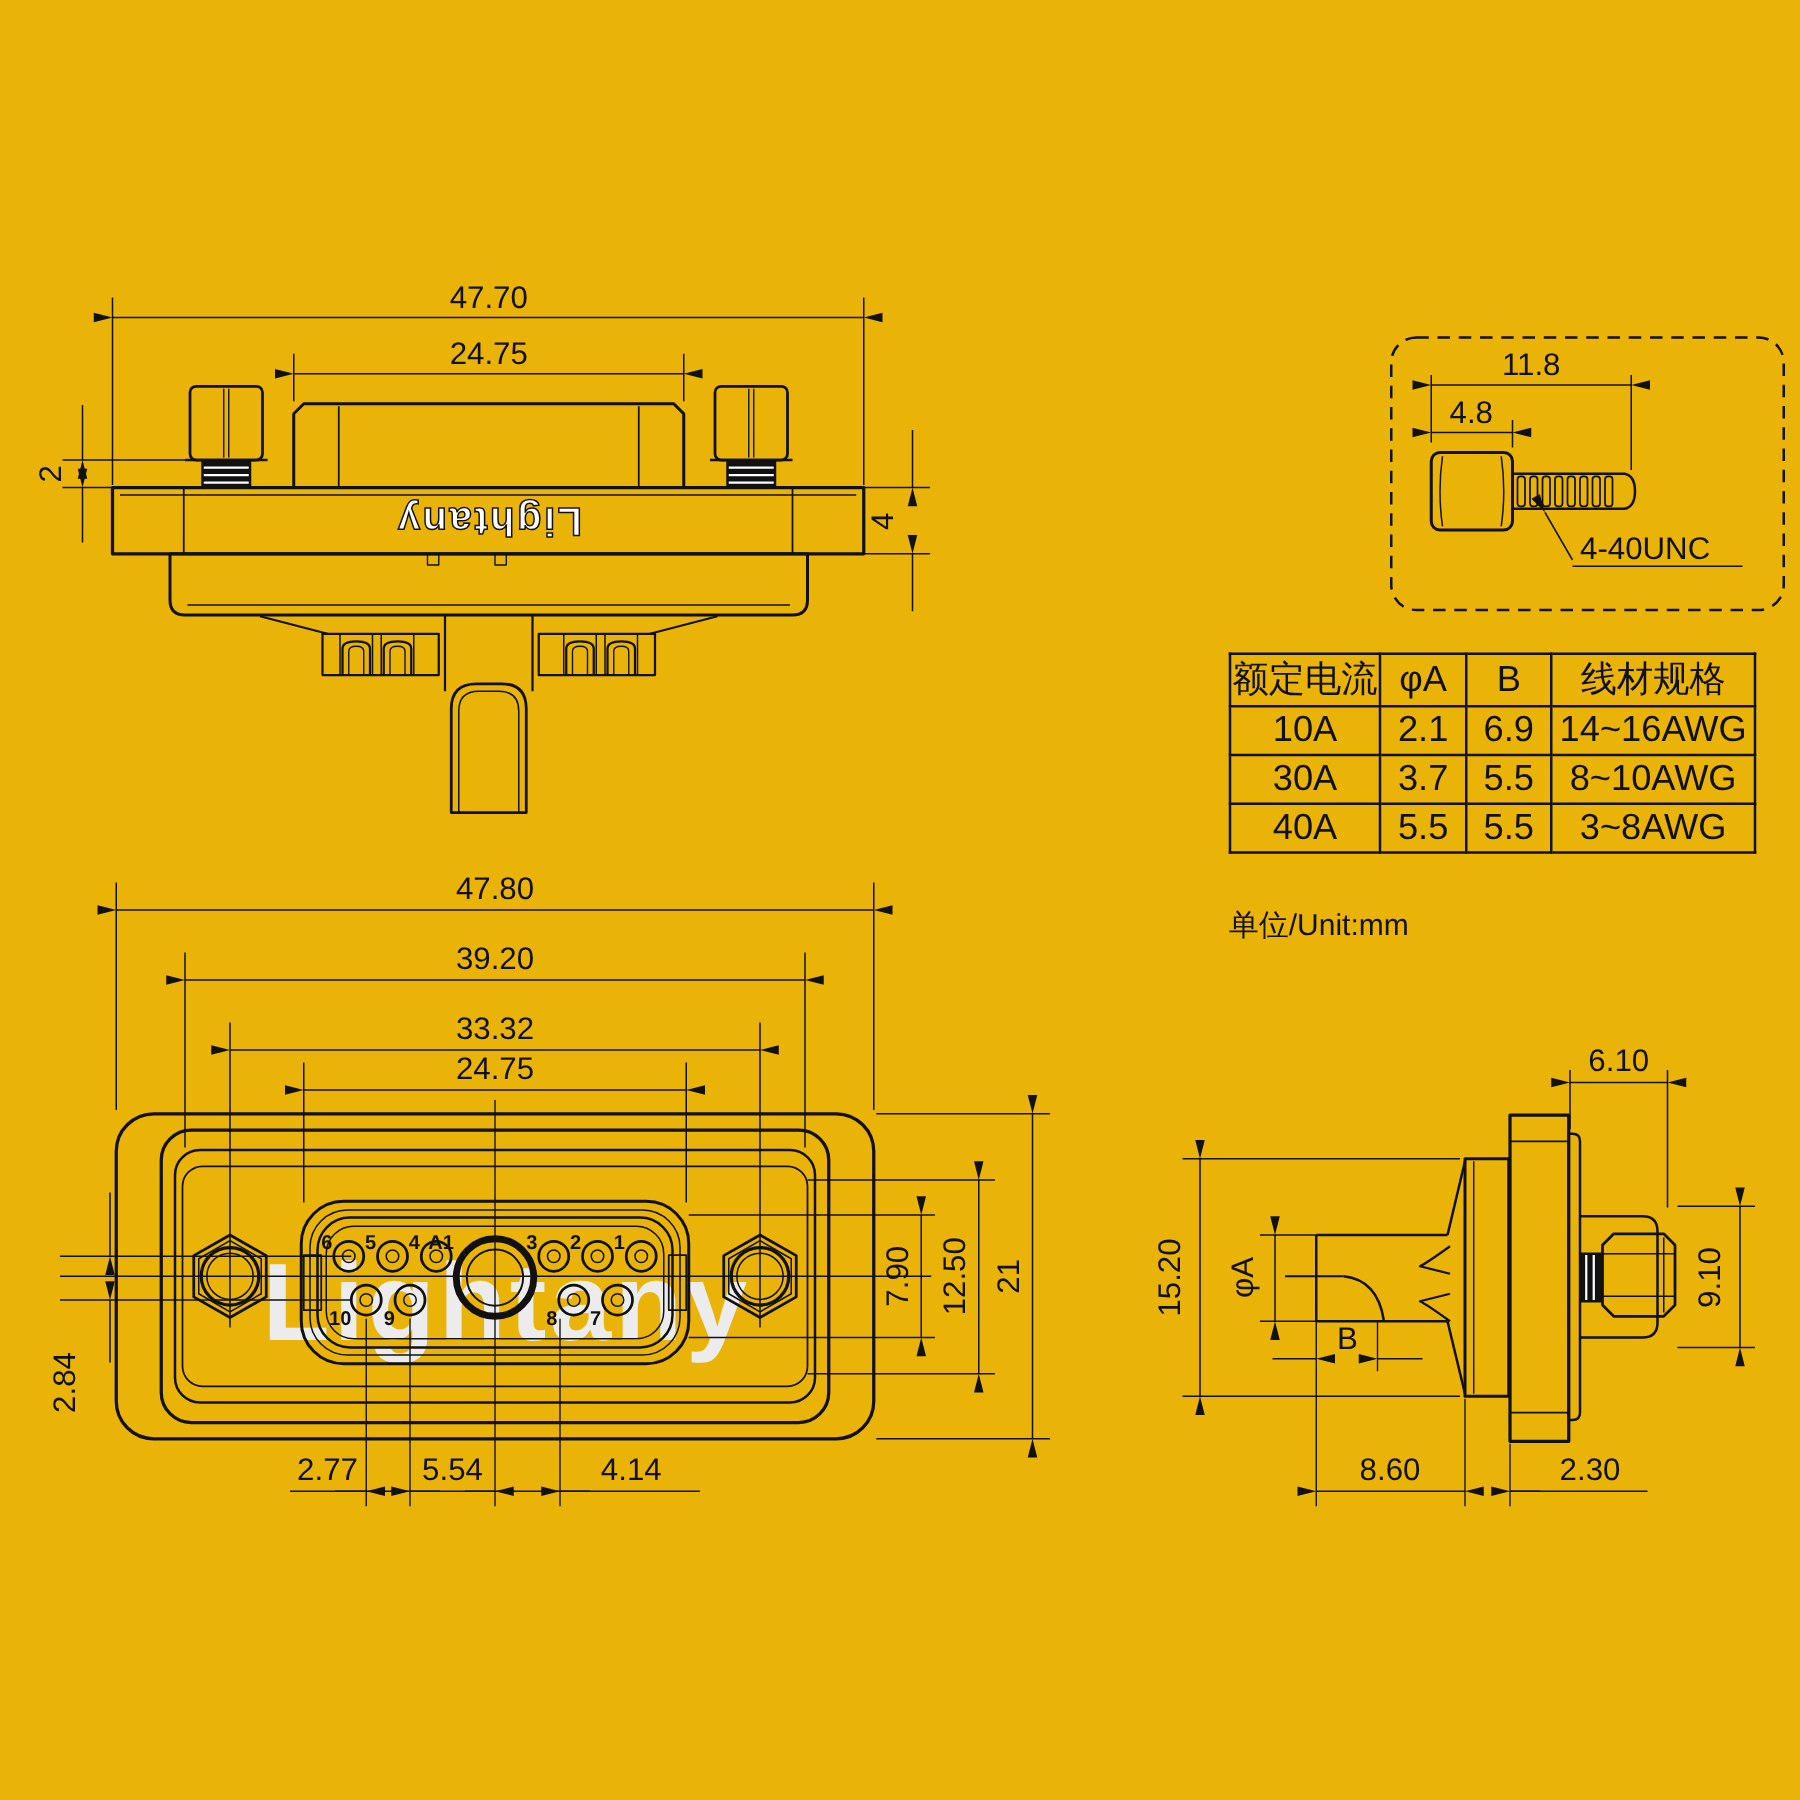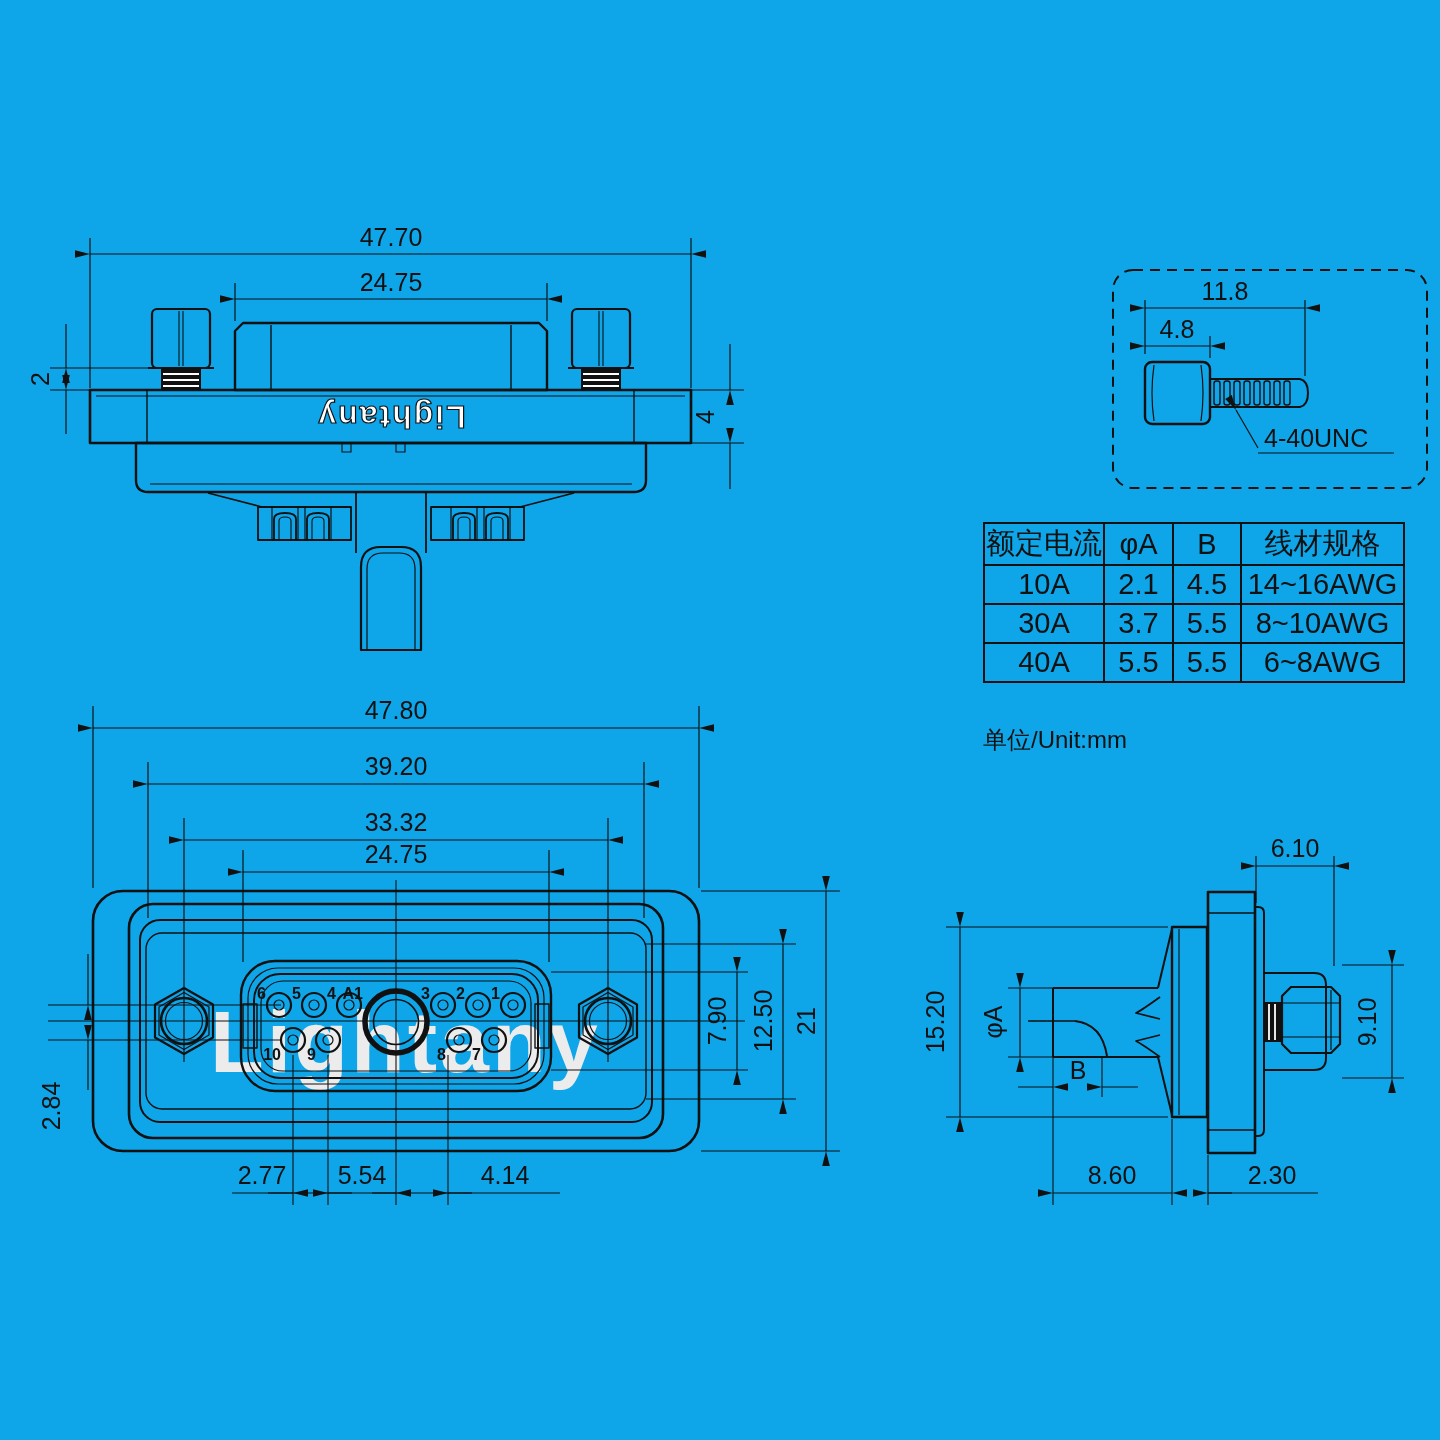--- a/index.html
+++ b/index.html
@@ -1,16 +1,16 @@
 <!DOCTYPE html>
 <html><head>
 <meta charset="utf-8">
 <style>
   html,body{margin:0;padding:0;background:#fff;}
-  #stage{position:relative;width:1440px;height:1440px;background:#0ea5e9;overflow:hidden;
+  #stage{position:relative;width:1440px;height:1440px;background:#eab308;overflow:hidden;
          font-family:"Liberation Sans",sans-serif;}
   svg{position:absolute;left:0;top:0;}
   svg .ln{stroke:#111;fill:none;stroke-linejoin:round;stroke-linecap:butt;}
   svg .w26{stroke-width:2.6;} svg .w24{stroke-width:2.4;} svg .w22{stroke-width:2.2;}
   svg .w20{stroke-width:2.0;} svg .w18{stroke-width:1.8;} svg .w16{stroke-width:1.6;}
   svg .w14{stroke-width:1.4;} svg .w12{stroke-width:1.2;} svg .w11{stroke-width:1.1;}
   svg .dim{stroke:#111;stroke-width:1.2;fill:none;}
   svg .blk{fill:#111;stroke:none;}
   svg .wht{stroke:#fff;stroke-width:1.8;fill:none;}
   svg text{fill:#111;font-family:"Liberation Sans",sans-serif;}
@@ -366,33 +366,33 @@
       <tbody>
           <tr>
         <th class="c0">额定电流</th>
         <th class="c1">φA</th>
         <th class="c2">B</th>
         <th class="c3">线材规格</th>
       </tr>
       <tr>
         <td>10A</td>
         <td>2.1</td>
-        <td>4.5</td>
+        <td>6.9</td>
         <td>14~16AWG</td>
       </tr>
       <tr>
         <td>30A</td>
         <td>3.7</td>
         <td>5.5</td>
         <td>8~10AWG</td>
       </tr>
       <tr>
         <td>40A</td>
         <td>5.5</td>
         <td>5.5</td>
-        <td>6~8AWG</td>
+        <td>3~8AWG</td>
       </tr>
     </tbody>
       </table>
   </div>
   <div class="unit-note">单位/Unit:mm</div>
 
 </div>
 
 </body></html>

